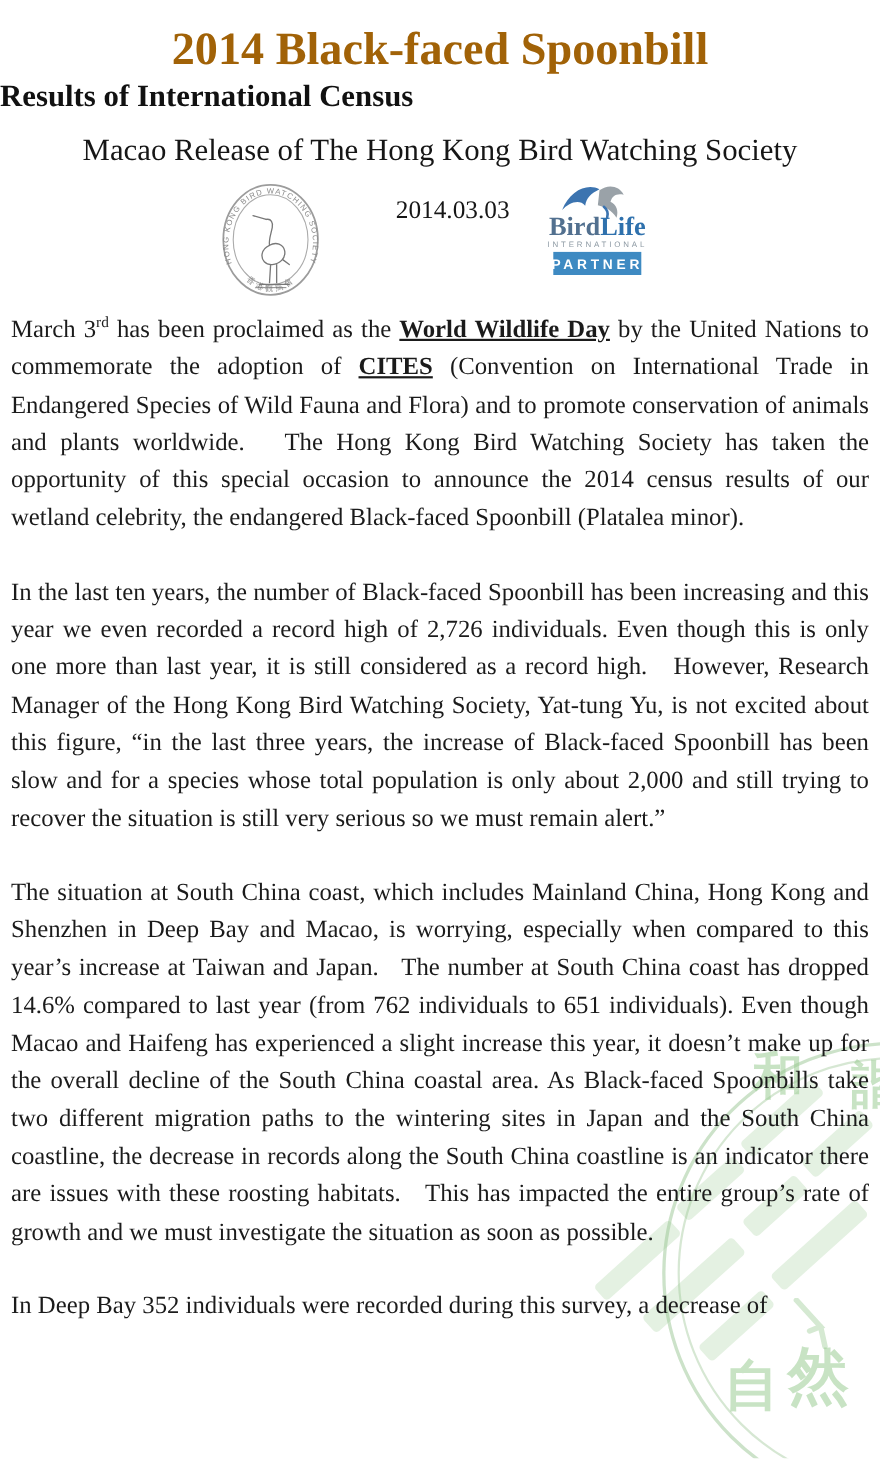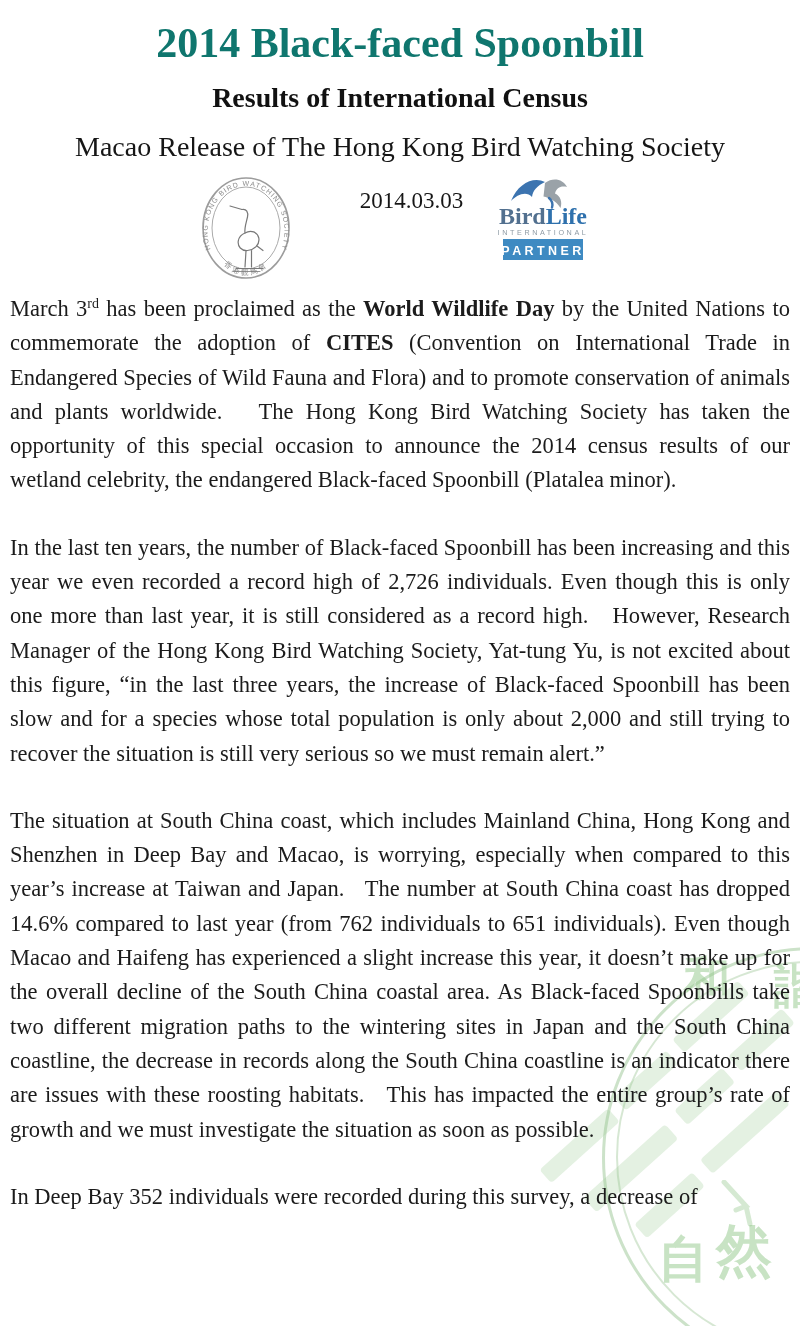--- a/index.html
+++ b/index.html
@@ -1,39 +1,39 @@
 <!DOCTYPE html>
 <html><head>
 <meta charset="utf-8">
 <style>
   html,body{margin:0;padding:0;}
   body{width:800px;height:1326px;overflow:hidden;background:#ffffff;}
   .page{position:relative;width:800px;height:1326px;overflow:hidden;background:#ffffff;
         color:#1c1c1c;font-family:"Liberation Serif",serif;}
 
   
-  .title{margin:12px;padding-top:6px;text-align:center;
-         font:bold 42px/50px "Liberation Serif",serif;color:#0f766e;}
-  .subtitle{margin:0;padding-top:2px;text-align:center;
+  .title{margin:0;padding-top:20px;text-align:center;
+         font:bold 42px/50px "Liberation Serif",serif;color:#a16207;}
+  .subtitle{margin:0;padding-top:2px;text-align:left;
          font:bold 28px/32px "Liberation Serif",serif;color:#111;}
   .press-line{margin-top:16px;text-align:center;
          font:28px/34px "Liberation Serif",serif;color:#161616;}
 
   
   .logo-row{position:relative;height:112px;margin-top:8px;}
   .hkbws-logo{position:absolute;left:200px;top:4px;}
   .release-date{position:absolute;left:0;right:0;top:16px;text-align:center;
          font:23px/26px "Liberation Serif",serif;color:#161616;padding-left:23px;}
   .birdlife-logo{position:absolute;left:497px;top:4px;}
 
   
   .content{position:relative;margin:0 10px;padding-top:8px;z-index:2;}
   .content p{margin:0 0 33px;font-size:22.5px;line-height:34.3px;
              text-align:justify;color:#1b1b1b;}
-  .seg-bold{font-weight:bold;}
+  .seg-bold{font-weight:bold;text-decoration:underline;}
   .seg-italic{}
   sup.seg-sup{font-size:62%;line-height:0;vertical-align:super;}
 
   
   .watermark{position:absolute;left:0;top:0;width:800px;height:1326px;
              overflow:hidden;pointer-events:none;z-index:1;}
   .wm-circle-outer{position:absolute;left:602px;top:947px;width:416px;height:416px;
              border-radius:50%;border:3px solid rgba(134,186,127,0.42);}
   .wm-circle-inner{position:absolute;left:616px;top:961px;width:388px;height:388px;
              border-radius:50%;border:2px solid rgba(134,186,127,0.34);}

